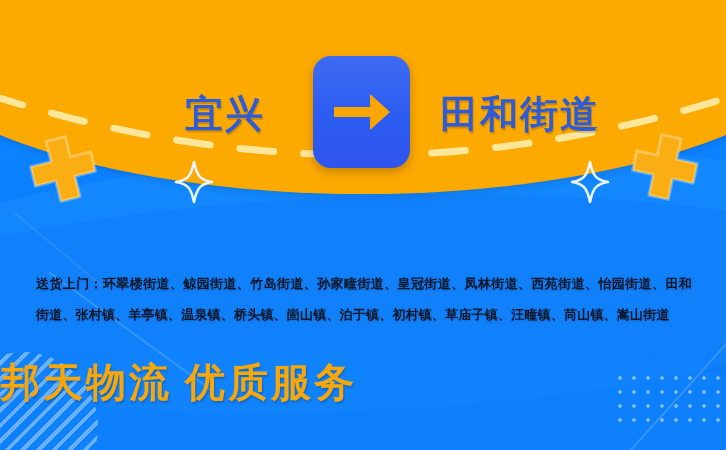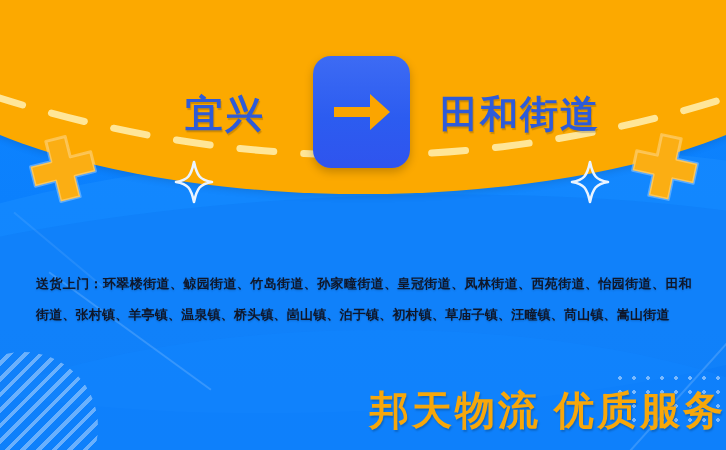--- a/index.html
+++ b/index.html
@@ -188,30 +188,29 @@
     letter-spacing: .2px;
     margin-top: 25px;
   }
 
   
   .slogan {
     position: absolute;
     left: 0;
     right: 0;
     top: 363px;
-    text-align: right;
+    text-align: left;
     color: #f7a70a;
     font-family: "Liberation Serif", "DejaVu Serif", serif;
     font-weight: bold;
     font-size: 40px;
     line-height: 1;
     letter-spacing: 3px;
     text-shadow: 1px 2px 2px rgba(0,0,0,.2);
     white-space: nowrap;
-    margin-top: 28px;
   }
 </style>
 </head>
 <body>
 
 <div id="banner">
 
   <div class="bg-blue"></div>
   <div class="wave wave-a"></div>
   <div class="wave wave-b"></div>

